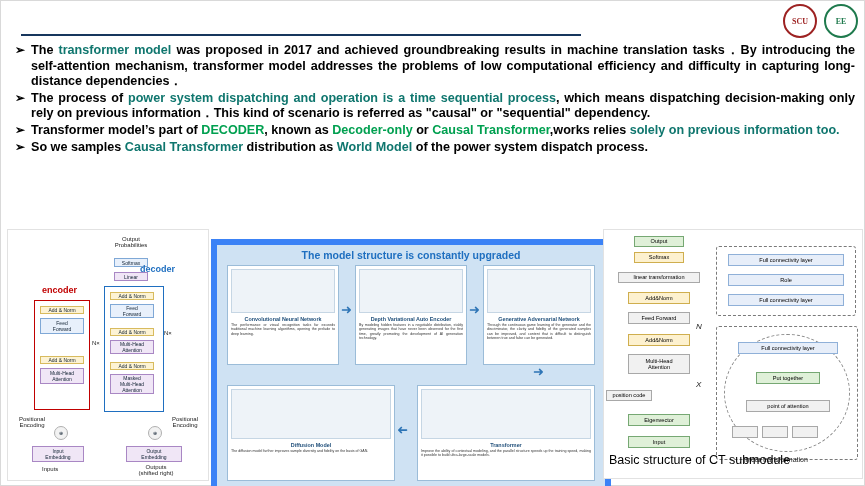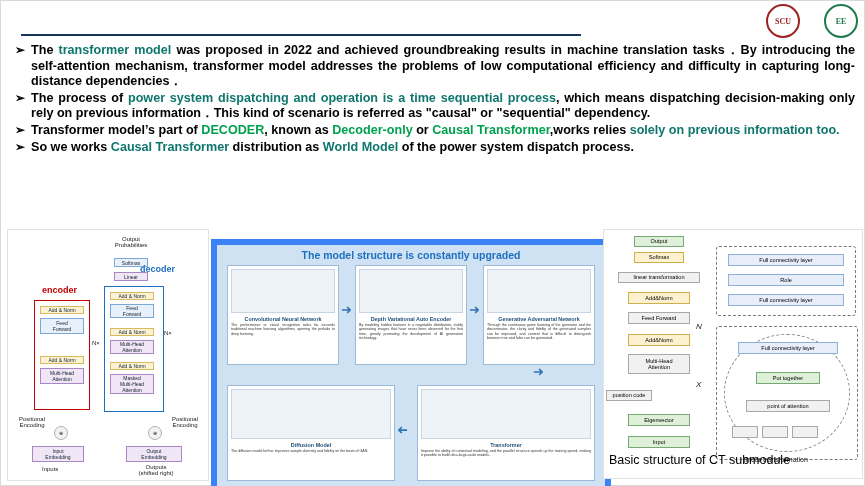--- a/index.html
+++ b/index.html
@@ -17,21 +17,21 @@
   .title{
     position:absolute;left:28px;top:4px;
     font-family:"Liberation Serif", serif;
     font-weight:bold;font-size:21px;color:#17365D;
     letter-spacing:.2px;
     white-space:nowrap;
   }
   .title-rule{
     position:absolute;left:20px;top:33px;width:560px;height:2px;background:#17365D;
   }
-  .logos{position:absolute;right:8px;top:3px;display:flex;align-items:center;gap:24px;}
+  .logos{position:absolute;right:8px;top:3px;display:flex;align-items:center;gap:7px;}
   .logo-seal{
     width:30px;height:30px;border-radius:50%;
     border:2px solid #9d2222;color:#9d2222;
     display:flex;align-items:center;justify-content:center;
     font-size:8px;font-family:"Liberation Serif",serif;font-weight:bold;
     background:#fff;
   }
   .logo-seal.green{border-color:#1f7a4d;color:#1f7a4d;}
   .uni-name{
     font-family:"Liberation Serif", serif;
@@ -118,42 +118,42 @@
       <div class="logo-seal">SCU</div>
       <div class="logo-seal green">EE</div>
     </div>
   </div>
 
   <div class="bullets">
 
     <div class="bullet">
       <div class="mark">➢</div>
       <div class="txt">
-        <span>The </span><span class="red">transformer model</span><span> was proposed in 2022 and achieved groundbreaking results in machine translation tasks．By introducing the self-attention mechanism, transformer model addresses the problems of low computational efficiency and difficulty in capturing long-distance dependencies．</span>
+        <span>The </span><span class="red">transformer model</span><span> was proposed in 2017 and achieved groundbreaking results in machine translation tasks．By introducing the self-attention mechanism, transformer model addresses the problems of low computational efficiency and difficulty in capturing long-distance dependencies．</span>
       </div>
     </div>
 
     <div class="bullet">
       <div class="mark">➢</div>
       <div class="txt">
         <span>The process of </span><span class="red">power system dispatching and operation is a time sequential process</span><span>, which means dispatching decision-making only rely on previous information．This kind of scenario is referred as "causal" or "sequential" dependency.</span>
       </div>
     </div>
 
     <div class="bullet">
       <div class="mark">➢</div>
       <div class="txt">
         <span>Transformer model’s part of </span><span class="green">DECODER</span><span>, known as </span><span class="green">Decoder-only</span><span> or </span><span class="green">Causal Transformer</span><span>,works relies </span><span class="red">solely on previous information too.</span>
       </div>
     </div>
 
     <div class="bullet">
       <div class="mark">➢</div>
       <div class="txt">
-        <span>So we works </span><span class="red">Causal Transformer</span><span> distribution as </span><span class="red">World Model</span><span> of the power system dispatch process.</span>
+        <span>So we samples </span><span class="red">Causal Transformer</span><span> distribution as </span><span class="red">World Model</span><span> of the power system dispatch process.</span>
       </div>
     </div>
 
   </div>
 
   <div class="figures">
 
     <div class="fig-left">
       <div class="lbl" style="left:100px;top:6px;width:46px;text-align:center;white-space:pre-line;">Output
 Probabilities</div>

